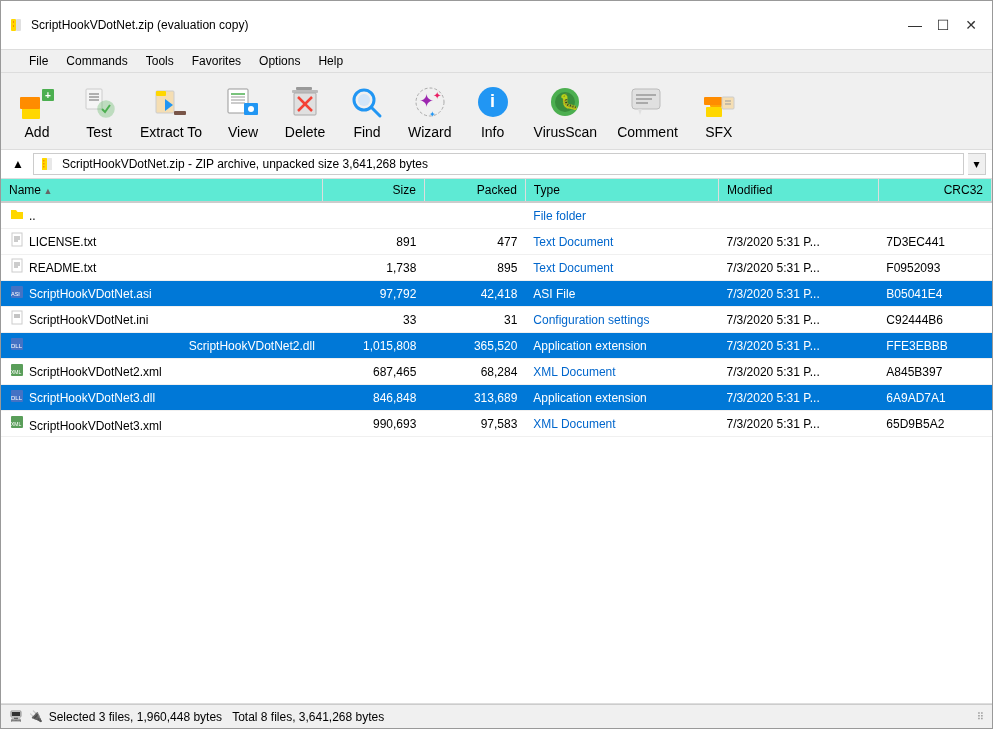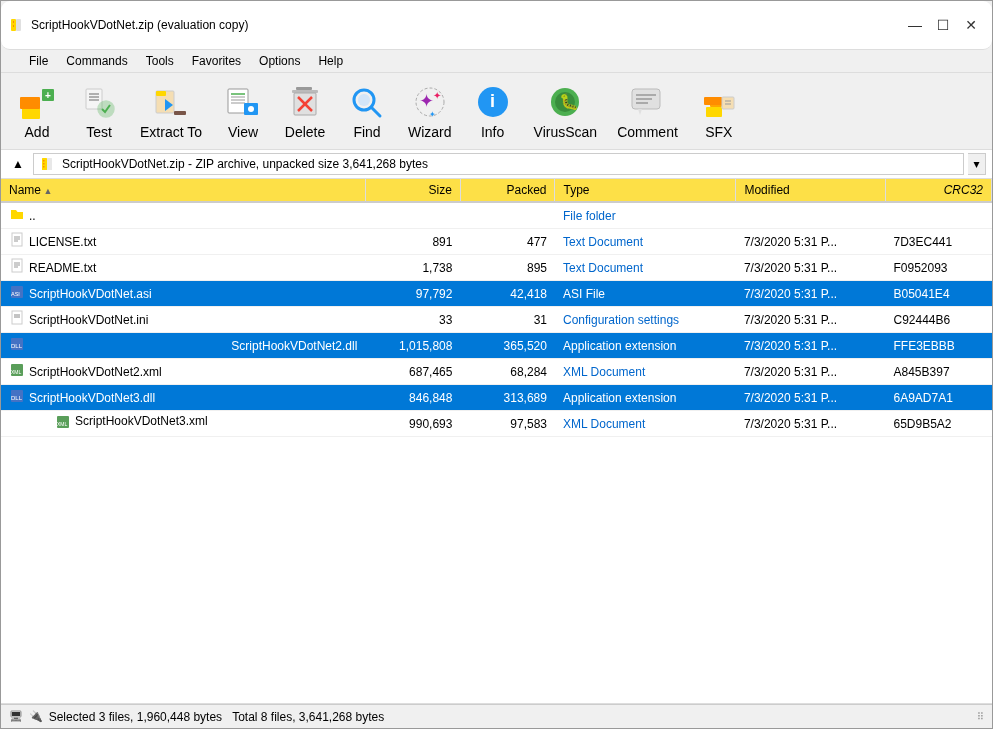--- a/index.html
+++ b/index.html
@@ -22,21 +22,20 @@
       flex-direction: column;
     }
     .title-bar {
       background: #fff;
       display: flex;
       align-items: center;
       padding: 24px 8px;
       border-bottom: 1px solid #ddd;
       justify-content: space-between;
       height: 32px;
-      border-radius: 9px;
     }
     .title-bar-left {
       display: flex;
       align-items: center;
       gap: 6px;
     }
     .title-icon {
       width: 16px;
       height: 16px;
     }
@@ -147,21 +146,21 @@
       flex: 1;
       background: #fff;
       overflow-y: auto;
       border-bottom: 1px solid #ddd;
     }
     .file-table {
       width: 100%;
       border-collapse: collapse;
     }
     .file-table thead tr {
-      background: #fde047;
+      background: #5eead4;
       border-bottom: 2px solid #ccc;
     }
     .file-table th {
       text-align: left;
       padding: 4px 8px;
       font-size: 12px;
       font-weight: normal;
       border-right: 1px solid #ddd;
       cursor: pointer;
       user-select: none;
@@ -378,21 +377,21 @@
 
   <div class="file-list">
     <table class="file-table" id="file-table">
         <thead>
           <tr>
             <th>Name<span style="font-size: 9px; color: rgb(102, 102, 102);"> ▲</span></th>
             <th style="text-align: right;">Size</th>
             <th style="text-align: right; padding-left: 20px;">Packed</th>
             <th>Type</th>
             <th>Modified</th>
-            <th style="text-align: right; font-style: italic;">CRC32</th>
+            <th style="text-align: right;">CRC32</th>
           </tr>
         </thead>
         <tbody>
           <tr>
             <td style="display: flex; align-items: center; min-width: 220px;">
               <span style="margin-right:4px"><svg width="16" height="16" viewBox="0 0 16 16">
                   <path d="M2 4h5l1.5 2H14v7H2V4z" fill="#ffd700"></path>
                   <path d="M2 6h12v7H2V6z" fill="#ffd700"></path>
                 </svg></span>
               <span>..</span>
@@ -500,21 +499,21 @@
                 </svg></span>
               <span>ScriptHookVDotNet3.dll</span>
             </td>
             <td style="text-align: right;">846,848</td>
             <td style="text-align: right;">313,689</td>
             <td>Application extension</td>
             <td>7/3/2020 5:31 P...</td>
             <td>6A9AD7A1</td>
           </tr>
           <tr>
-            <td style="display: flex; align-items: flex-start; min-width: 220px; margin-left: 46px;">
+            <td style="display: flex; align-items: flex-end; min-width: 220px;">
               <span style="margin-right:4px"><svg width="16" height="16" viewBox="0 0 16 16">
                   <rect x="2" y="2" width="12" height="12" fill="#5a9e5a" rx="1"></rect>
                   <text x="2" y="12" font-size="5" fill="white">XML</text>
                 </svg></span>
               <span>ScriptHookVDotNet3.xml</span>
             </td>
             <td style="text-align: right;">990,693</td>
             <td style="text-align: right;">97,583</td>
             <td class="type-col">XML Document</td>
             <td>7/3/2020 5:31 P...</td>

